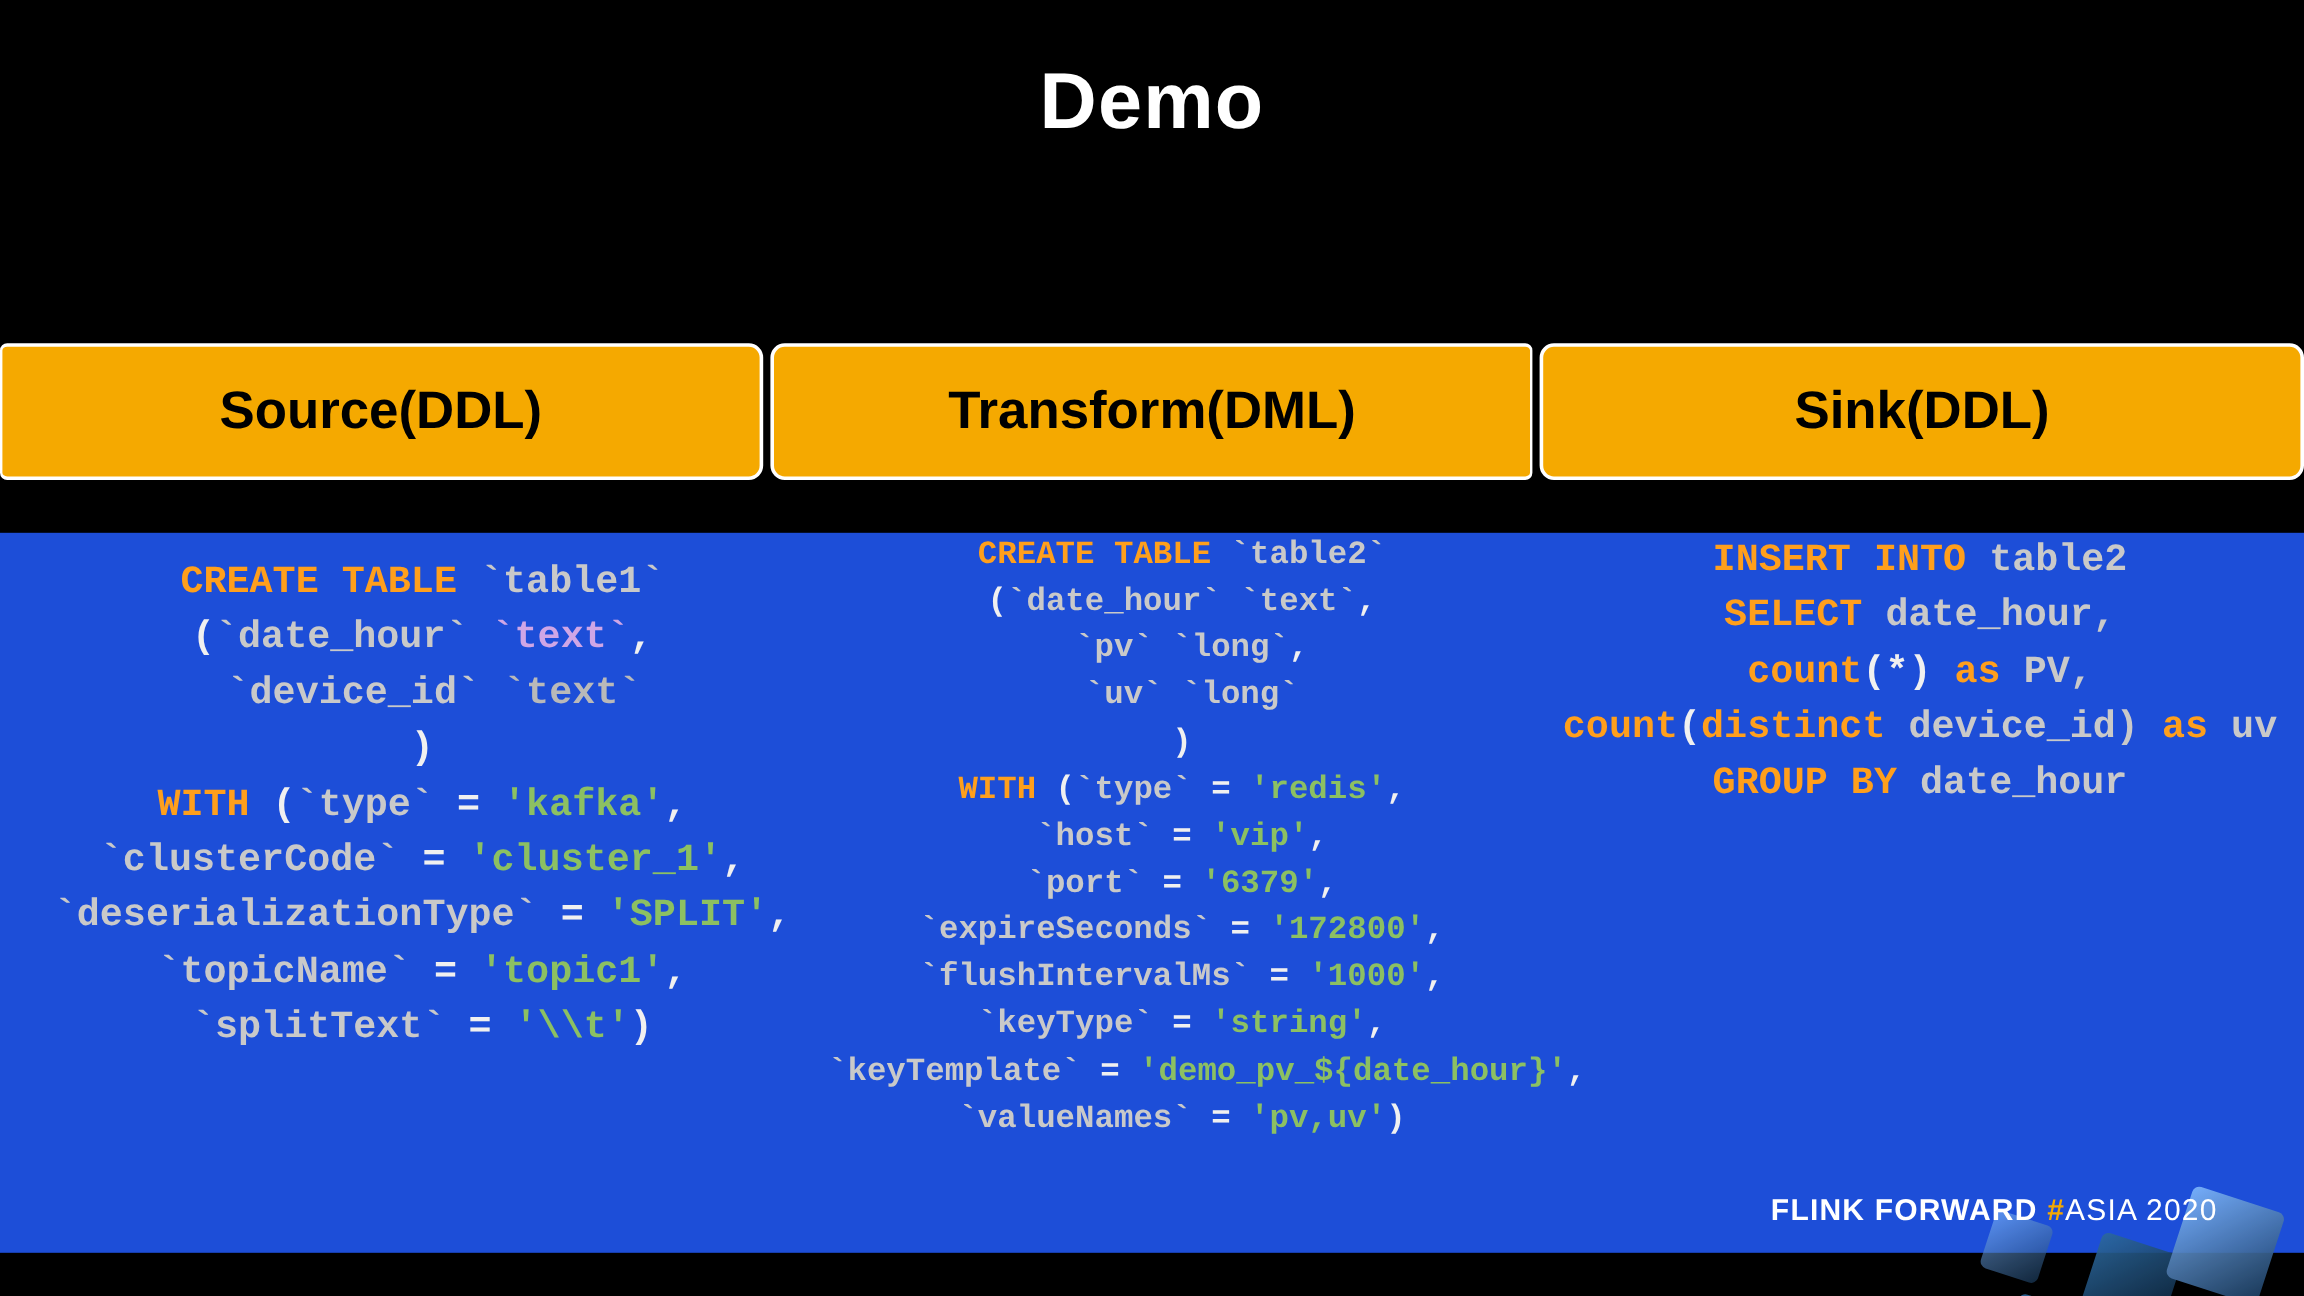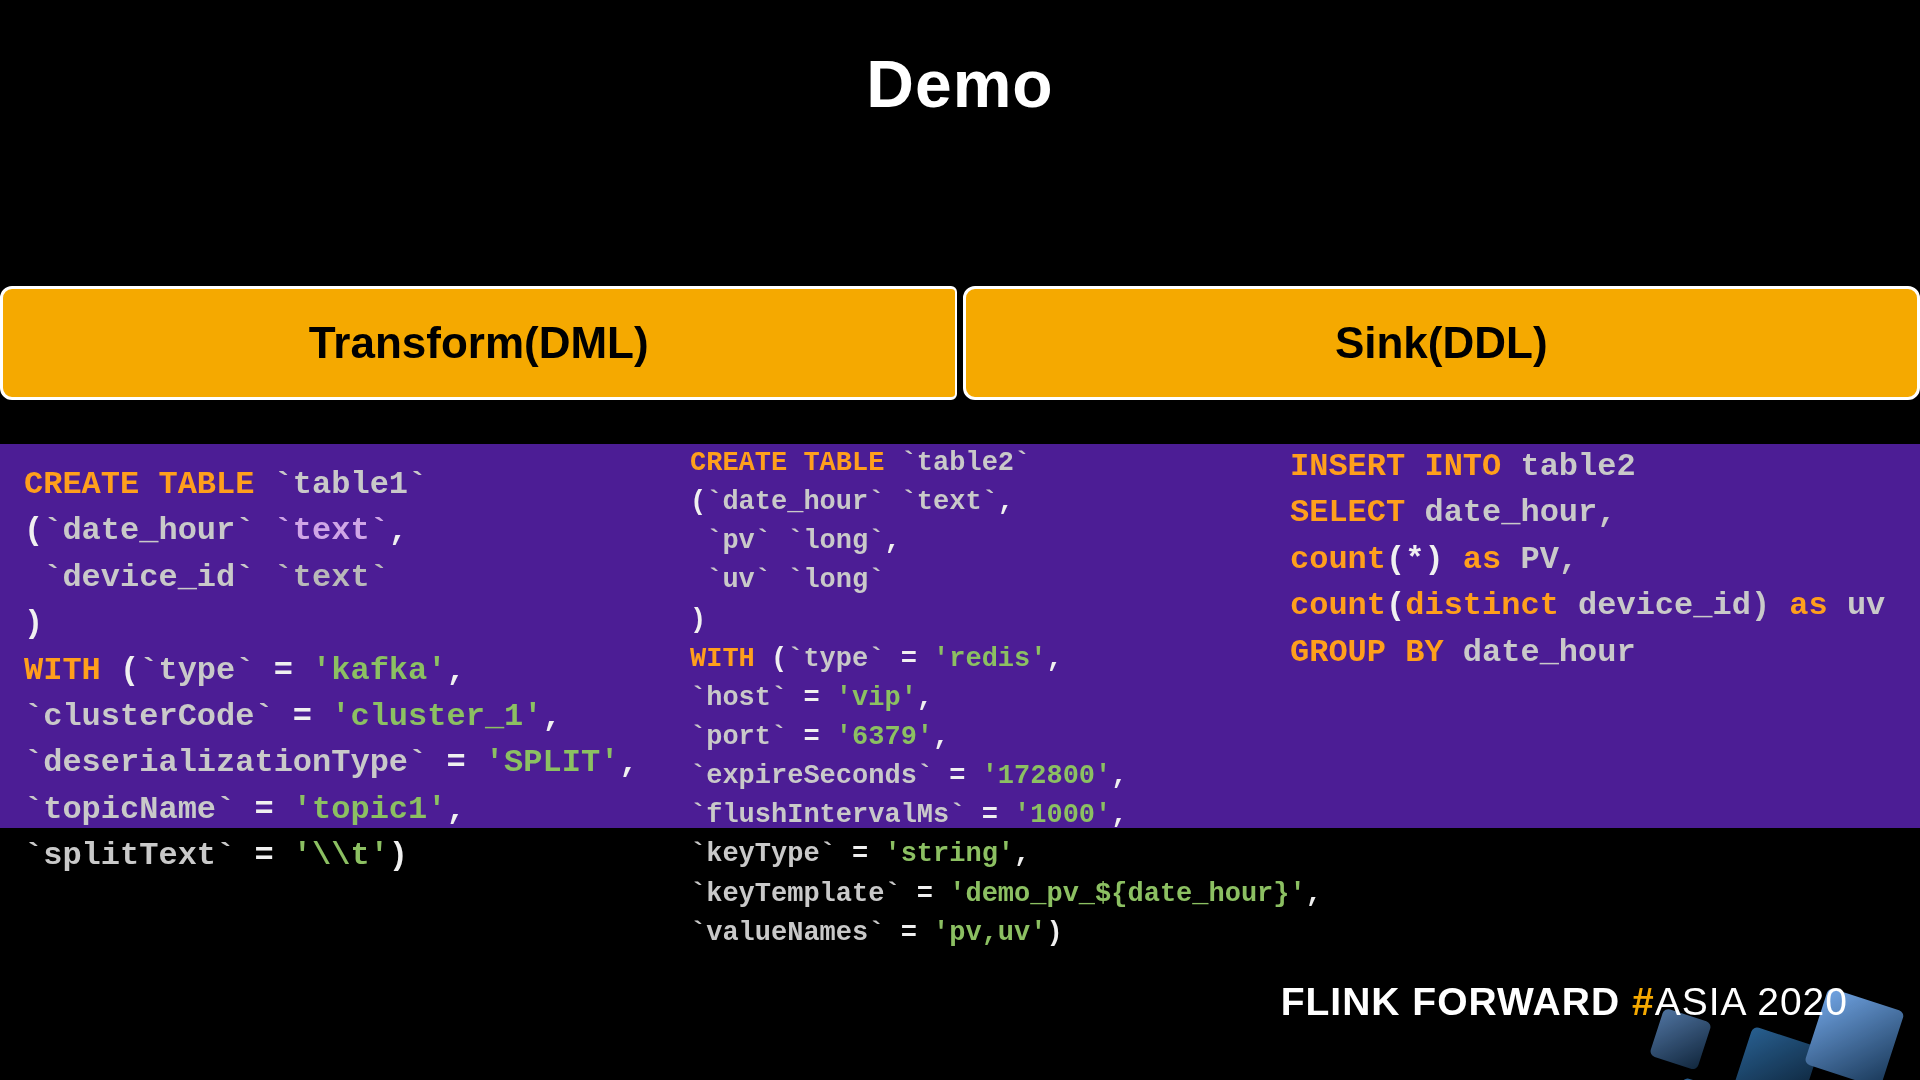--- a/index.html
+++ b/index.html
@@ -47,23 +47,24 @@
   }
   
   .tab.left  { border-top-left-radius: 6px;  border-bottom-left-radius: 6px;  border-left-width: 2px; }
   .tab.right { border-top-right-radius: 6px; border-bottom-right-radius: 6px; border-right-width: 2px; }
 
   .codes-row {
     position: absolute;
     top: 444px;
     left: 0;
     width: 1920px;
-    height: 384px;
-    background: #4c1d95;
+    height: 600px;
+    background: #1d4ed8;
     display: flex;
+    text-align: center;
   }
   .code-col {
     box-sizing: border-box;
   }
   .code-col.c1 { width: 690px; padding: 18px 10px 0 24px; }
   .code-col.c2 { width: 600px; padding: 0 10px 0 0; }
   .code-col.c3 { width: 630px; padding: 0 10px 0 0; }
 
   pre.code {
     margin: 0;
@@ -81,21 +82,21 @@
   .bt2  { color: #b9b9b9; }  
   .ty   { color: #cfa6e6; }  
   .str  { color: #8cc062; }  
   .id   { color: #c9c9c9; }
 
   
   .brand {
     position: absolute;
     right: 72px;
     bottom: 56px;
-    font-size: 39px;
+    font-size: 25px;
     font-weight: 800;
     letter-spacing: 1px;
     color: #fff;
     white-space: nowrap;
     font-family: "Arial Black", Arial, sans-serif;
   }
   .brand .hash { color: #f5a900; }
   .brand .thin { font-weight: 500; }
 
   
@@ -108,20 +109,21 @@
     pointer-events: none;
     opacity: 0.9;
   }
 </style>
 </head>
 <body>
 
 <div class="slide-title">Demo</div>
 
 <div class="tabs-row">
+  <div class="tab left">Source(DDL)</div>
   <div class="tab right">Transform(DML)</div>
   <div class="tab">Sink(DDL)</div>
 </div>
 
 <div class="codes-row">
 
   <div class="code-col c1">
 <pre class="code"><span class="kw">CREATE TABLE</span> <span class="bt">`table1`</span>
 <span class="tk">(</span><span class="bt">`date_hour`</span> <span class="ty">`text`</span><span class="tk">,</span>
 <span> </span><span class="bt">`device_id`</span> <span class="bt2">`text`</span>

